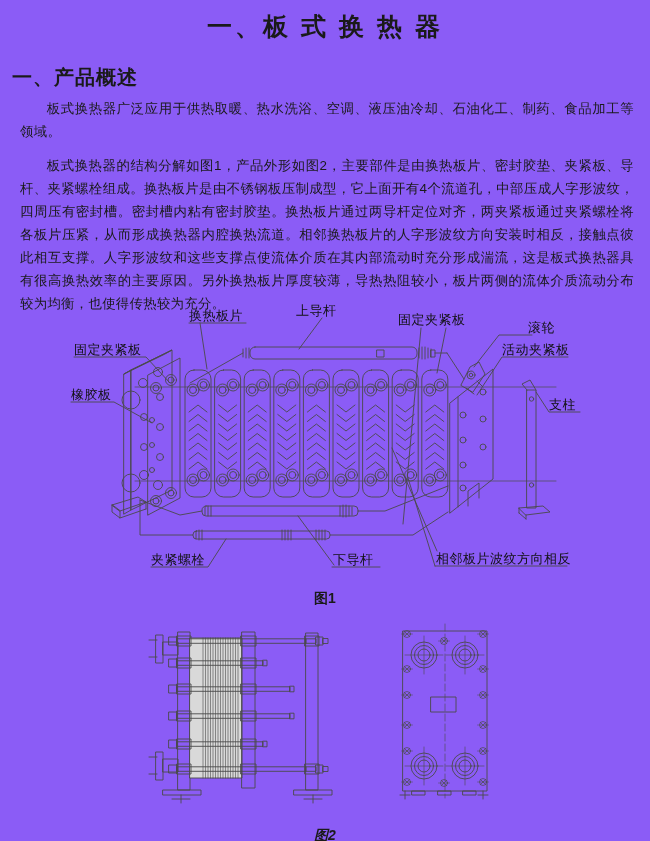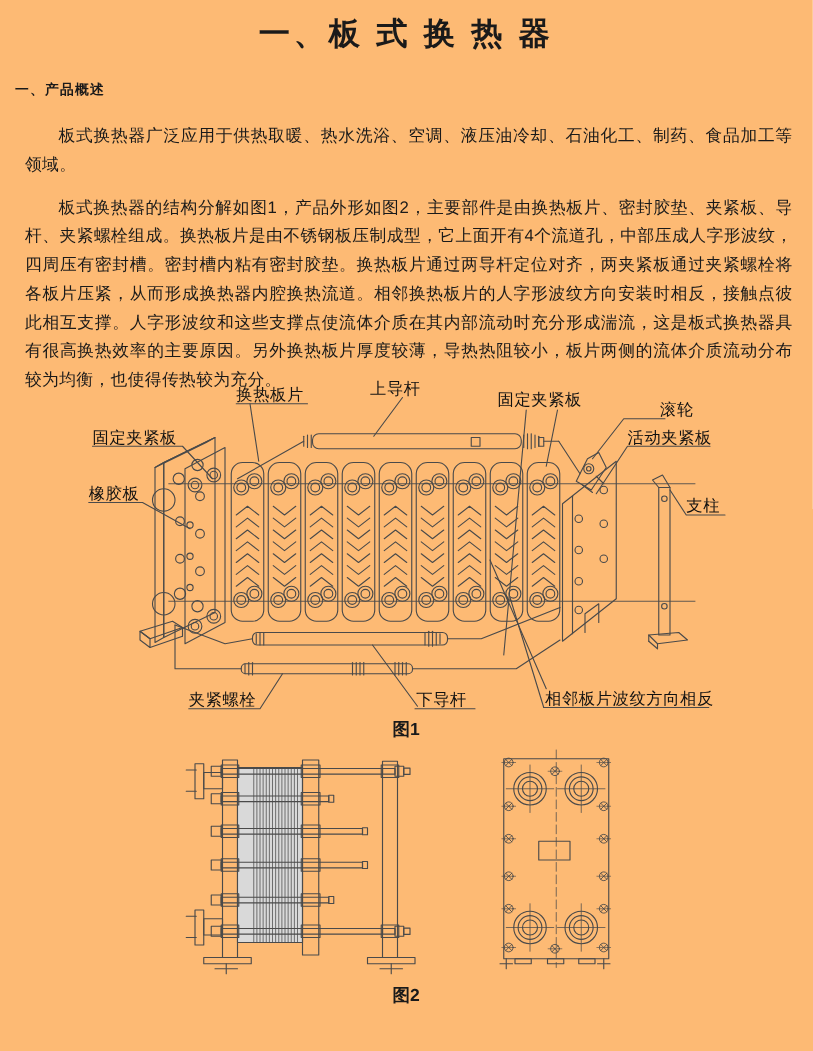--- a/index.html
+++ b/index.html
@@ -1,27 +1,27 @@
 <!DOCTYPE html>
 <html><head>
 <meta charset="utf-8">
 <style>
   html,body{margin:0;padding:0;}
   body{width:650px;height:841px;background:#ffffff;font-family:"Liberation Sans","DejaVu Sans",sans-serif;color:#1a1a1a;}
-  .page{position:relative;width:650px;height:841px;overflow:hidden;background:#fdba74;}
+  .page{position:relative;width:650px;height:841px;overflow:hidden;background:#8b5cf6;}
   .title{position:absolute;top:10px;left:0;width:650px;text-align:center;font-size:25px;font-weight:bold;letter-spacing:3px;}
-  .heading{position:absolute;top:64px;left:12px;font-size:11px;font-weight:bold;letter-spacing:1px;}
+  .heading{position:absolute;top:64px;left:12px;font-size:20px;font-weight:bold;letter-spacing:1px;}
   .bodytext{position:absolute;top:86px;left:9px;width:636px;font-size:13.4px;line-height:23px;text-align:justify;letter-spacing:0.3px;}
   .bodytext p{margin:11px;text-indent:2em;}
   .fig{position:absolute;left:0;width:650px;}
   #fig1{top:295px;height:310px;}
-  #fig2{top:596px;height:221px;}
+  #fig2{top:620px;height:221px;font-style:italic;}
   .fig svg{position:absolute;left:0;top:0;}
   .dlabel{position:absolute;font-size:13px;white-space:nowrap;letter-spacing:0.5px;color:#111;}
-  .figcap{position:absolute;left:0;width:650px;text-align:center;font-size:14px;font-weight:bold;}
+  .figcap{position:absolute;left:0;width:650px;text-align:center;font-size:14px;font-weight:bold;margin-top:15px;}
   #fig1 .figcap{top:280px;}
   #fig2 .figcap{top:192px;}
 </style>
 </head>
 <body>
 
 <div class="page">
 
   <div class="title">一、板 式 换 热 器</div>
   <div class="heading">一、产品概述</div>

